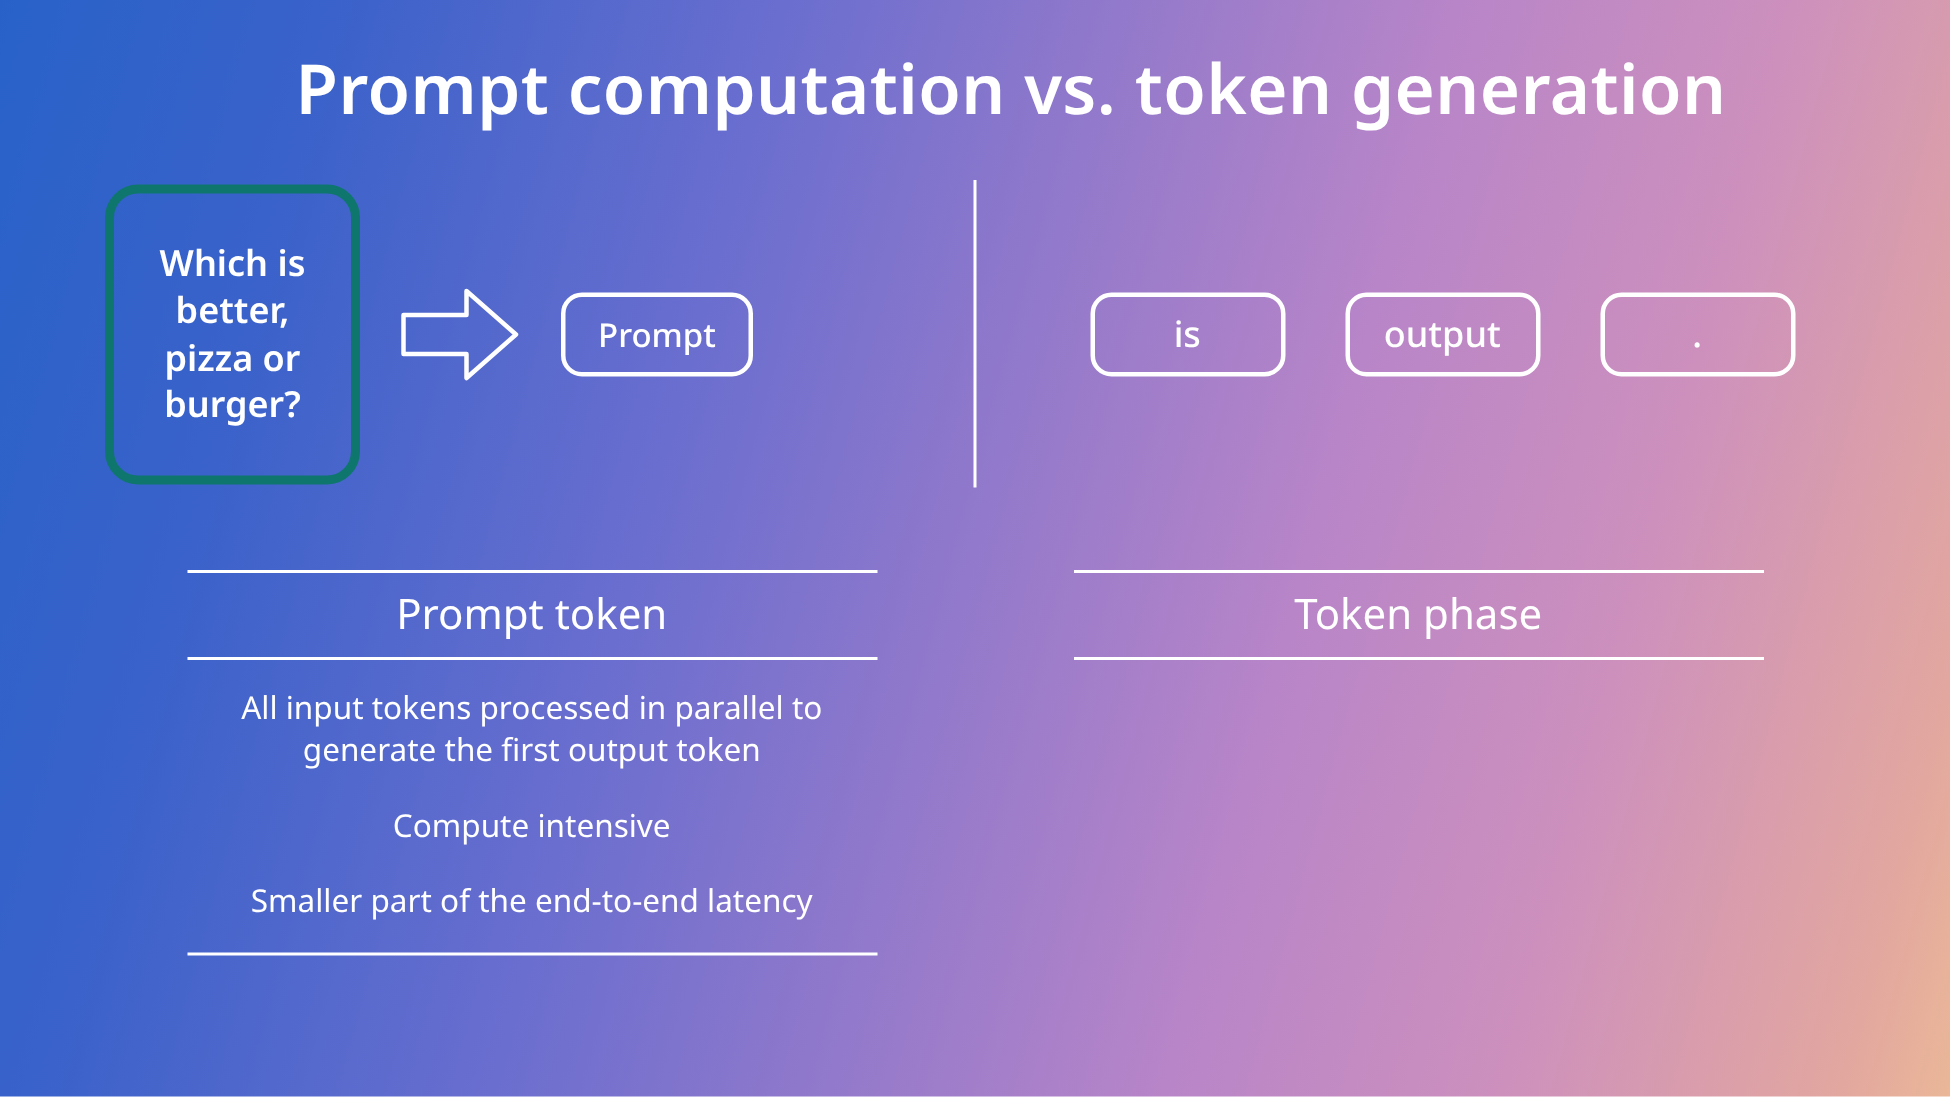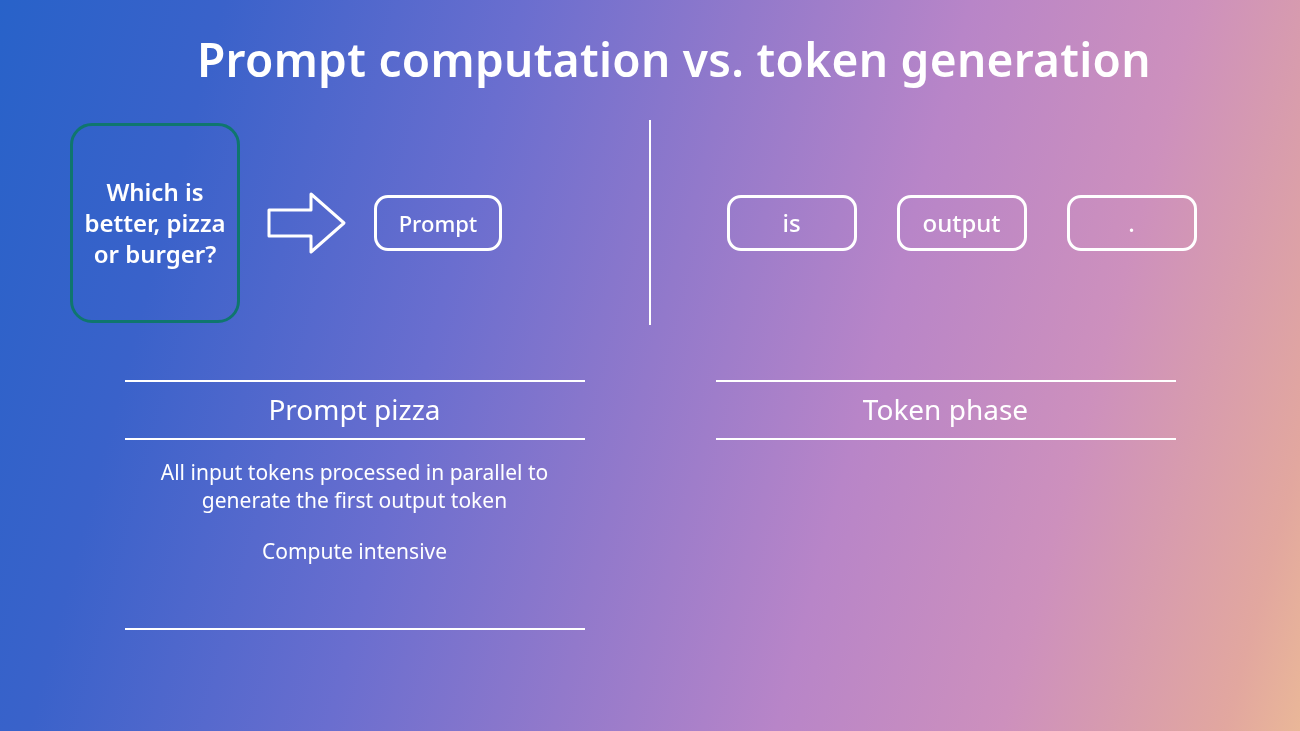--- a/index.html
+++ b/index.html
@@ -44,21 +44,21 @@
   .illus-left {
     display: flex;
     align-items: center;
     gap: 26px;
     height: 205px;
     justify-content: flex-start;
     width: 100%;
     padding-left: 10px;
   }
   .prompt-box {
-    border: 3px solid #0f766e;
+    border: 6px solid #0f766e;
     border-radius: 22px;
     width: 170px;
     height: 200px;
     display: flex;
     align-items: center;
     justify-content: center;
     text-align: center;
     font-size: 24px;
     font-weight: 600;
     line-height: 1.3;
@@ -142,24 +142,25 @@
       <div class="prompt-box">Which is better, pizza or burger?</div>
       <div class="arrow-box">
         <svg width="82" height="70" viewBox="0 0 82 70">
           <path d="M3 22 L45 22 L45 6 L78 35 L45 64 L45 48 L3 48 Z" fill="none" stroke="#ffffff" stroke-width="3" stroke-linejoin="round"></path>
         </svg>
       </div>
       <div class="token-box-small">Prompt</div>
     </div>
 
     <div class="panel-wrap">
-      <div class="panel-title">Prompt pizza</div>
+      <div class="panel-title">Prompt token</div>
       <div class="panel-body">
         <div class="item">All input tokens processed in parallel to generate the first output token</div>
         <div class="item">Compute intensive</div>
+        <div class="item">Smaller part of the end-to-end latency</div>
       </div>
     </div>
   </div>
 
   <div class="divider-vert"></div>
 
   <div class="col">
     <div class="illus-right">
       <div class="token-box">is</div>
       <div class="token-box">output</div>

